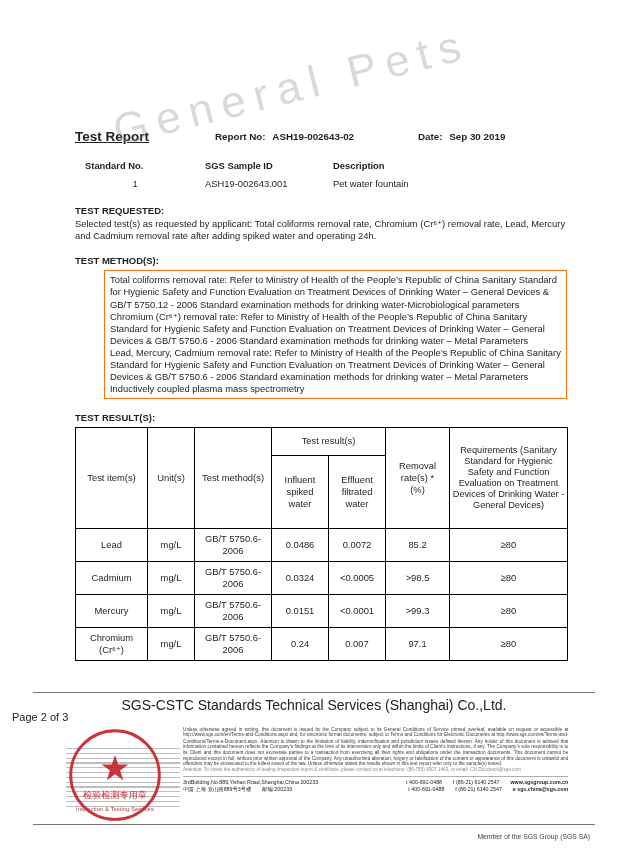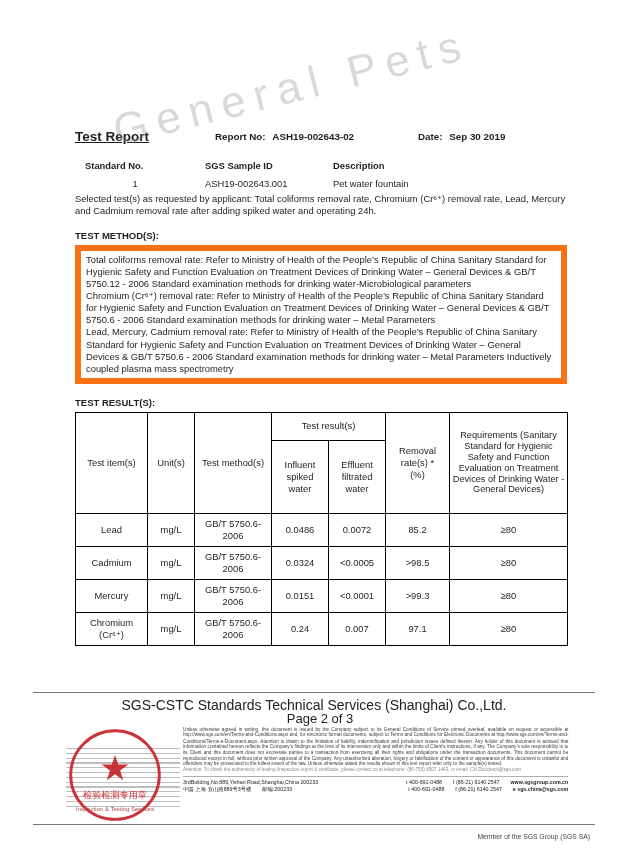--- a/index.html
+++ b/index.html
@@ -33,37 +33,37 @@
   table.sample{border-collapse:collapse;margin-top:8px;width:100%;}
   table.sample th{font-weight:bold;text-align:left;padding:2px 0 2px 10px;font-size:9.4px;}
   table.sample td{padding:4px 0 2px 10px;font-size:9.4px;}
   table.sample .c1{width:110px;}
   table.sample .c2{width:118px;}
   table.sample td.center{text-align:center;padding-left:0;}
 
   .h-bold{font-weight:bold;margin-top:13px;font-size:9.5px;}
   .para{margin-top:1px;}
 
-  .method-box{border:6px solid #f97316;margin-top:3px;padding:3px 5px;}
+  .method-box{border:1px solid #f97316;margin-top:3px;padding:3px 5px;margin-left:29px;}
   .method-box div{margin:0;}
 
   
   table.results{border-collapse:collapse;margin-top:3px;width:100%;table-layout:fixed;font-size:9.4px;}
   table.results th,table.results td{border:1px solid #000;text-align:center;vertical-align:middle;
         padding:1px 2px;font-weight:normal;word-wrap:break-word;}
   table.results thead tr.r1 th{height:25px;}
   table.results thead tr.r2 th{height:70px;line-height:1.25;margin-top:7px;}
   table.results tbody td{height:30px;}
   .pre{white-space:pre-line;}
   .req-head{font-size:9.2px;line-height:1.18;}
 
   
   .rule-top{position:absolute;left:33px;right:33px;top:692px;border-top:1px solid #777;}
   .footer-company{position:absolute;left:0;right:0;top:697px;text-align:center;font-size:14px;color:#222;}
-  .footer-page{position:absolute;left:0;right:0;top:711px;text-align:center;font-size:13px;color:#222;padding-left:12px;}
+  .footer-page{position:absolute;left:0;right:0;top:711px;text-align:left;font-size:11px;color:#222;padding-left:12px;}
 
   .footer-small{position:absolute;left:183px;top:727px;width:494px;transform:scale(0.78);
                 transform-origin:0 0;font-size:6px;line-height:1.22;color:#3a3a3a;text-align:justify;}
   .attention{margin-top:3px;color:#8a8a8a;}
   .addr-rule{border-top:1px solid #999;margin-top:4px;margin-bottom:3px;}
   .addr-row{display:flex;gap:14px;font-size:6.8px;white-space:nowrap;margin-top:1px;color:#222;}
   .addr-row .grow{flex:1 1 auto;}
   .addr-row .strong{font-weight:bold;}
 
   .rule-bottom{position:absolute;left:33px;right:33px;top:824px;border-top:1px solid #777;}
@@ -105,20 +105,21 @@
         <th>Description</th>
       </tr>
       <tr>
         <td class="center">1</td>
         <td>ASH19-002643.001</td>
         <td>Pet water fountain</td>
       </tr>
     </tbody>
       </table>
 
+    <div class="h-bold">TEST REQUESTED:</div>
     <div class="para">Selected test(s) as requested by applicant: Total coliforms removal rate, Chromium (Cr⁶⁺) removal rate, Lead, Mercury and Cadmium removal rate after adding spiked water and operating 24h.</div>
 
     <div class="h-bold">TEST METHOD(S):</div>
     <div class="method-box">
       <div>Total coliforms removal rate: Refer to Ministry of Health of the People’s Republic of China Sanitary Standard for Hygienic Safety and Function Evaluation on Treatment Devices of Drinking Water – General Devices &amp; GB/T 5750.12 - 2006 Standard examination methods for drinking water-Microbiological parameters</div>
       <div>Chromium (Cr⁶⁺) removal rate: Refer to Ministry of Health of the People’s Republic of China Sanitary Standard for Hygienic Safety and Function Evaluation on Treatment Devices of Drinking Water – General Devices &amp; GB/T 5750.6 - 2006 Standard examination methods for drinking water – Metal Parameters</div>
       <div>Lead, Mercury, Cadmium removal rate: Refer to Ministry of Health of the People’s Republic of China Sanitary Standard for Hygienic Safety and Function Evaluation on Treatment Devices of Drinking Water – General Devices &amp; GB/T 5750.6 - 2006 Standard examination methods for drinking water – Metal Parameters Inductively coupled plasma mass spectrometry</div>
     </div>
 
     <div class="h-bold">TEST RESULT(S):</div>

